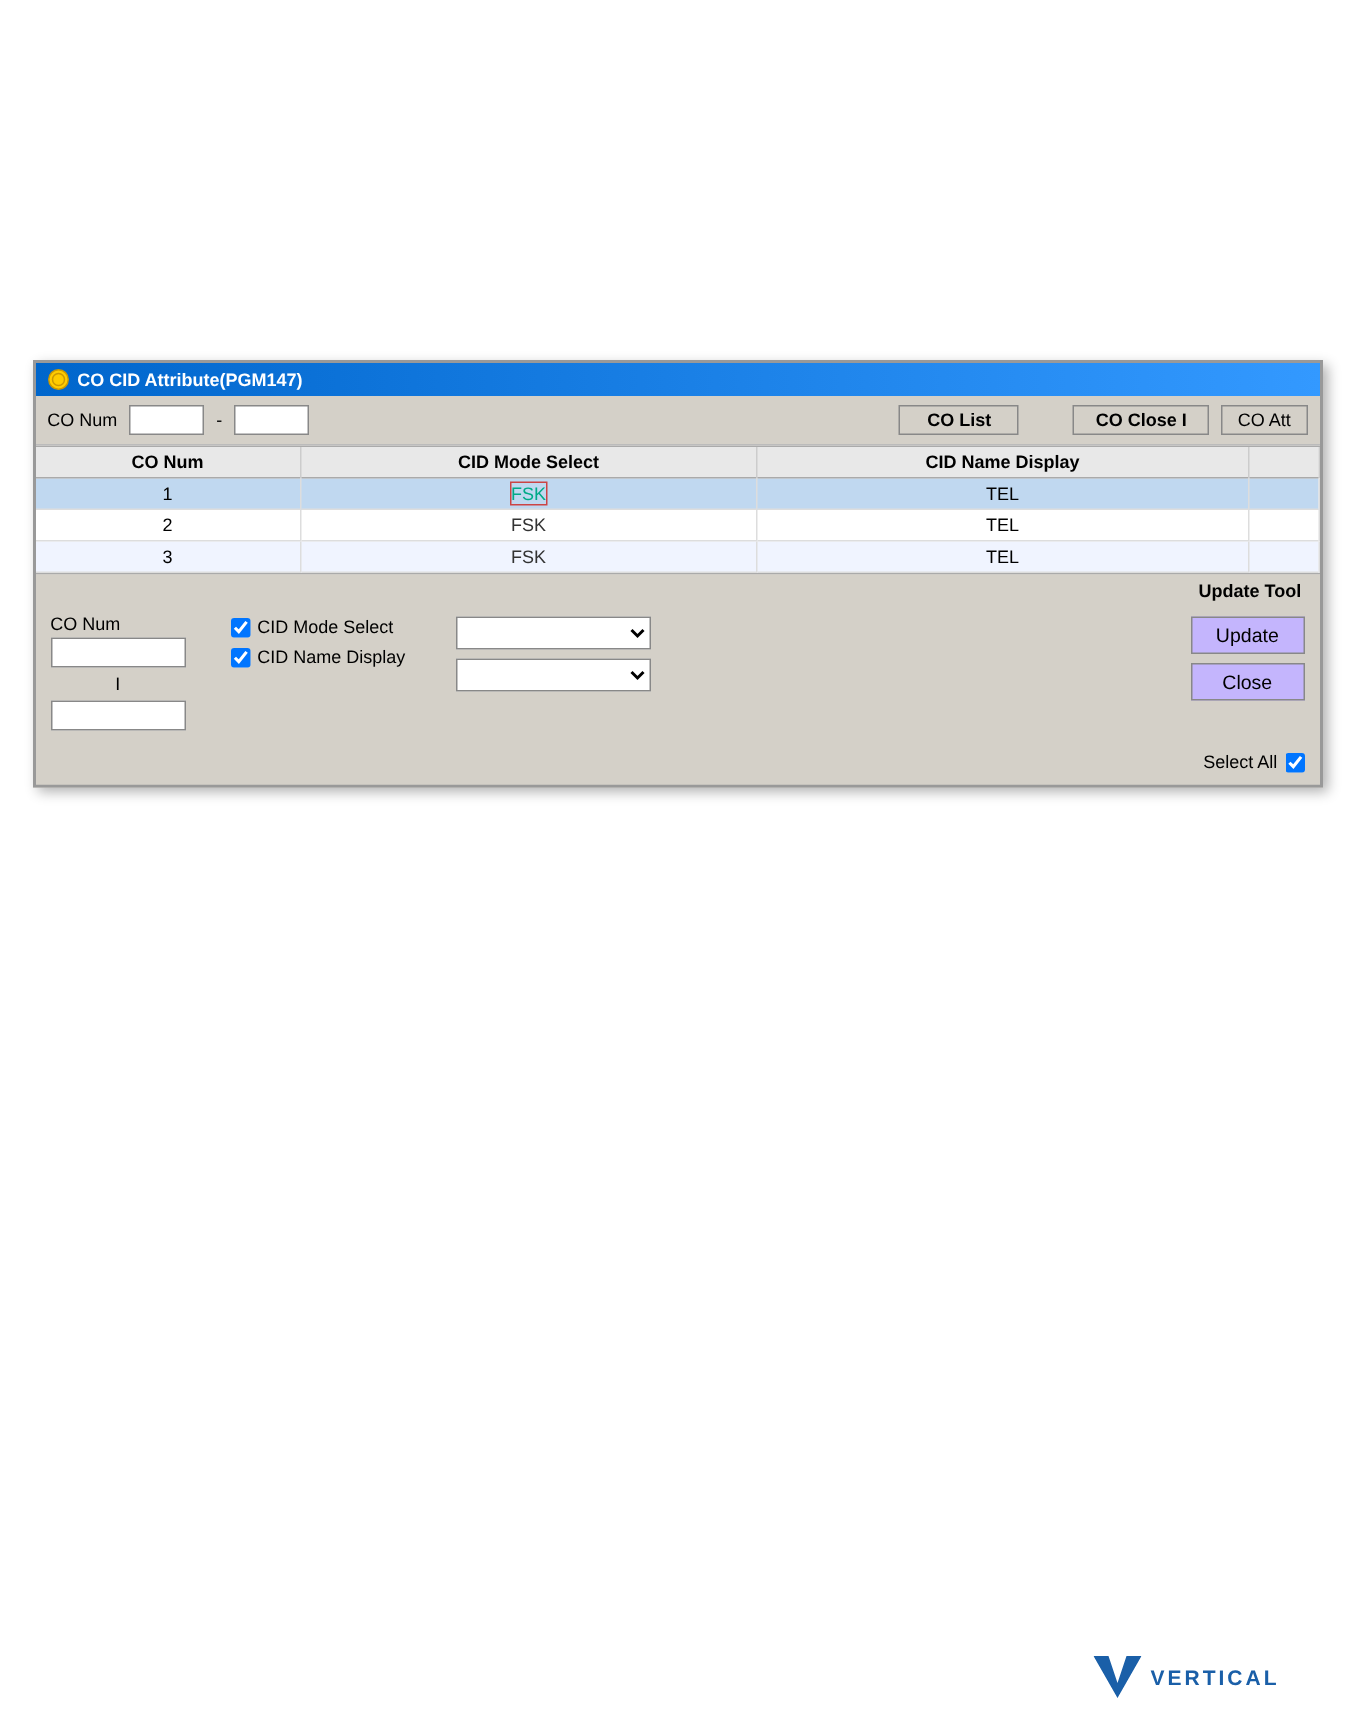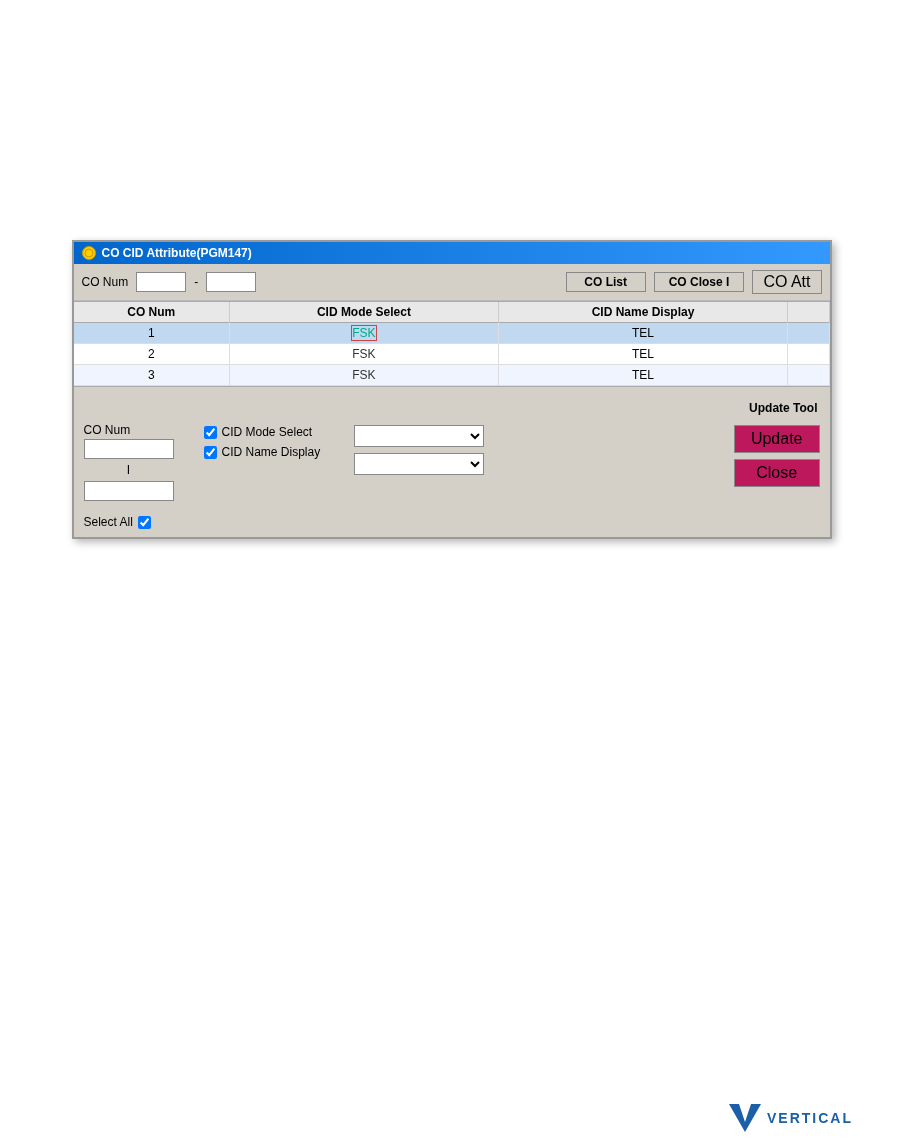--- a/index.html
+++ b/index.html
@@ -18,21 +18,21 @@
       background: #ffffff;
       display: flex;
       flex-direction: column;
       align-items: center;
       justify-content: flex-start;
       padding-top: 240px;
     }
 
     
     .dialog {
-      width: 760px;
+      width: 860px;
       border: 2px solid #999;
       background: #d4d0c8;
       box-shadow: 3px 3px 8px rgba(0,0,0,0.3);
     }
 
     
     .title-bar {
       background: linear-gradient(to right, #0066cc, #3399ff);
       padding: 4px 8px;
       display: flex;
@@ -97,20 +97,21 @@
     }
     .dash { font-size: 12px; }
     .nav-btn {
       background: #d4d0c8;
       border: 1px solid #888;
       padding: 2px 14px;
       font-size: 12px;
       font-weight: bold;
       cursor: pointer;
       min-width: 80px;
+      margin-left: 28px;
     }
     .spacer { flex: 1; }
 
     
     .table-container {
       background: white;
       margin: 0;
       border: 1px solid #aaa;
       border-left: none;
       border-right: none;
@@ -156,21 +157,21 @@
       color: #333333;
     }
 
     
     .update-tool-area {
       background: #d4d0c8;
       padding: 0;
     }
     .update-tool-header {
       text-align: right;
-      padding: 14px 12px 2px;
+      padding: 4px 12px 2px;
       font-weight: bold;
       font-size: 12px;
     }
     .update-tool-body {
       padding: 6px 10px 10px 10px;
       display: flex;
       align-items: flex-start;
       gap: 10px;
     }
     .co-num-section {
@@ -242,35 +243,36 @@
     }
 
     .action-buttons-section {
       display: flex;
       flex-direction: column;
       gap: 6px;
       padding-top: 2px;
       margin-left: auto;
     }
     .action-btn {
-      background: #be185d;
+      background: #c4b5fd;
       border: 1px solid #888;
       padding: 4px 16px;
-      font-size: 16px;
+      font-size: 13px;
       cursor: pointer;
       min-width: 70px;
       text-align: center;
     }
 
     .select-all-row {
       padding: 4px 10px 8px 10px;
       display: flex;
       align-items: center;
       gap: 5px;
       font-size: 12px;
+      justify-content: flex-end;
     }
     .select-all-row input[type="checkbox"] {
       width: 13px;
       height: 13px;
       cursor: pointer;
     }
 
     
     .bottom-logo {
       position: absolute;
@@ -288,21 +290,21 @@
       font-size: 14px;
       font-weight: bold;
       color: #1a5fa8;
       letter-spacing: 2px;
     }
 
     .partial-btn {
       background: #d4d0c8;
       border: 1px solid #888;
       padding: 2px 10px;
-      font-size: 16px;
+      font-size: 12px;
       cursor: pointer;
       overflow: hidden;
       white-space: nowrap;
     }
   </style>
 </head>
 <body>
 
 <div class="page-wrapper">
 

